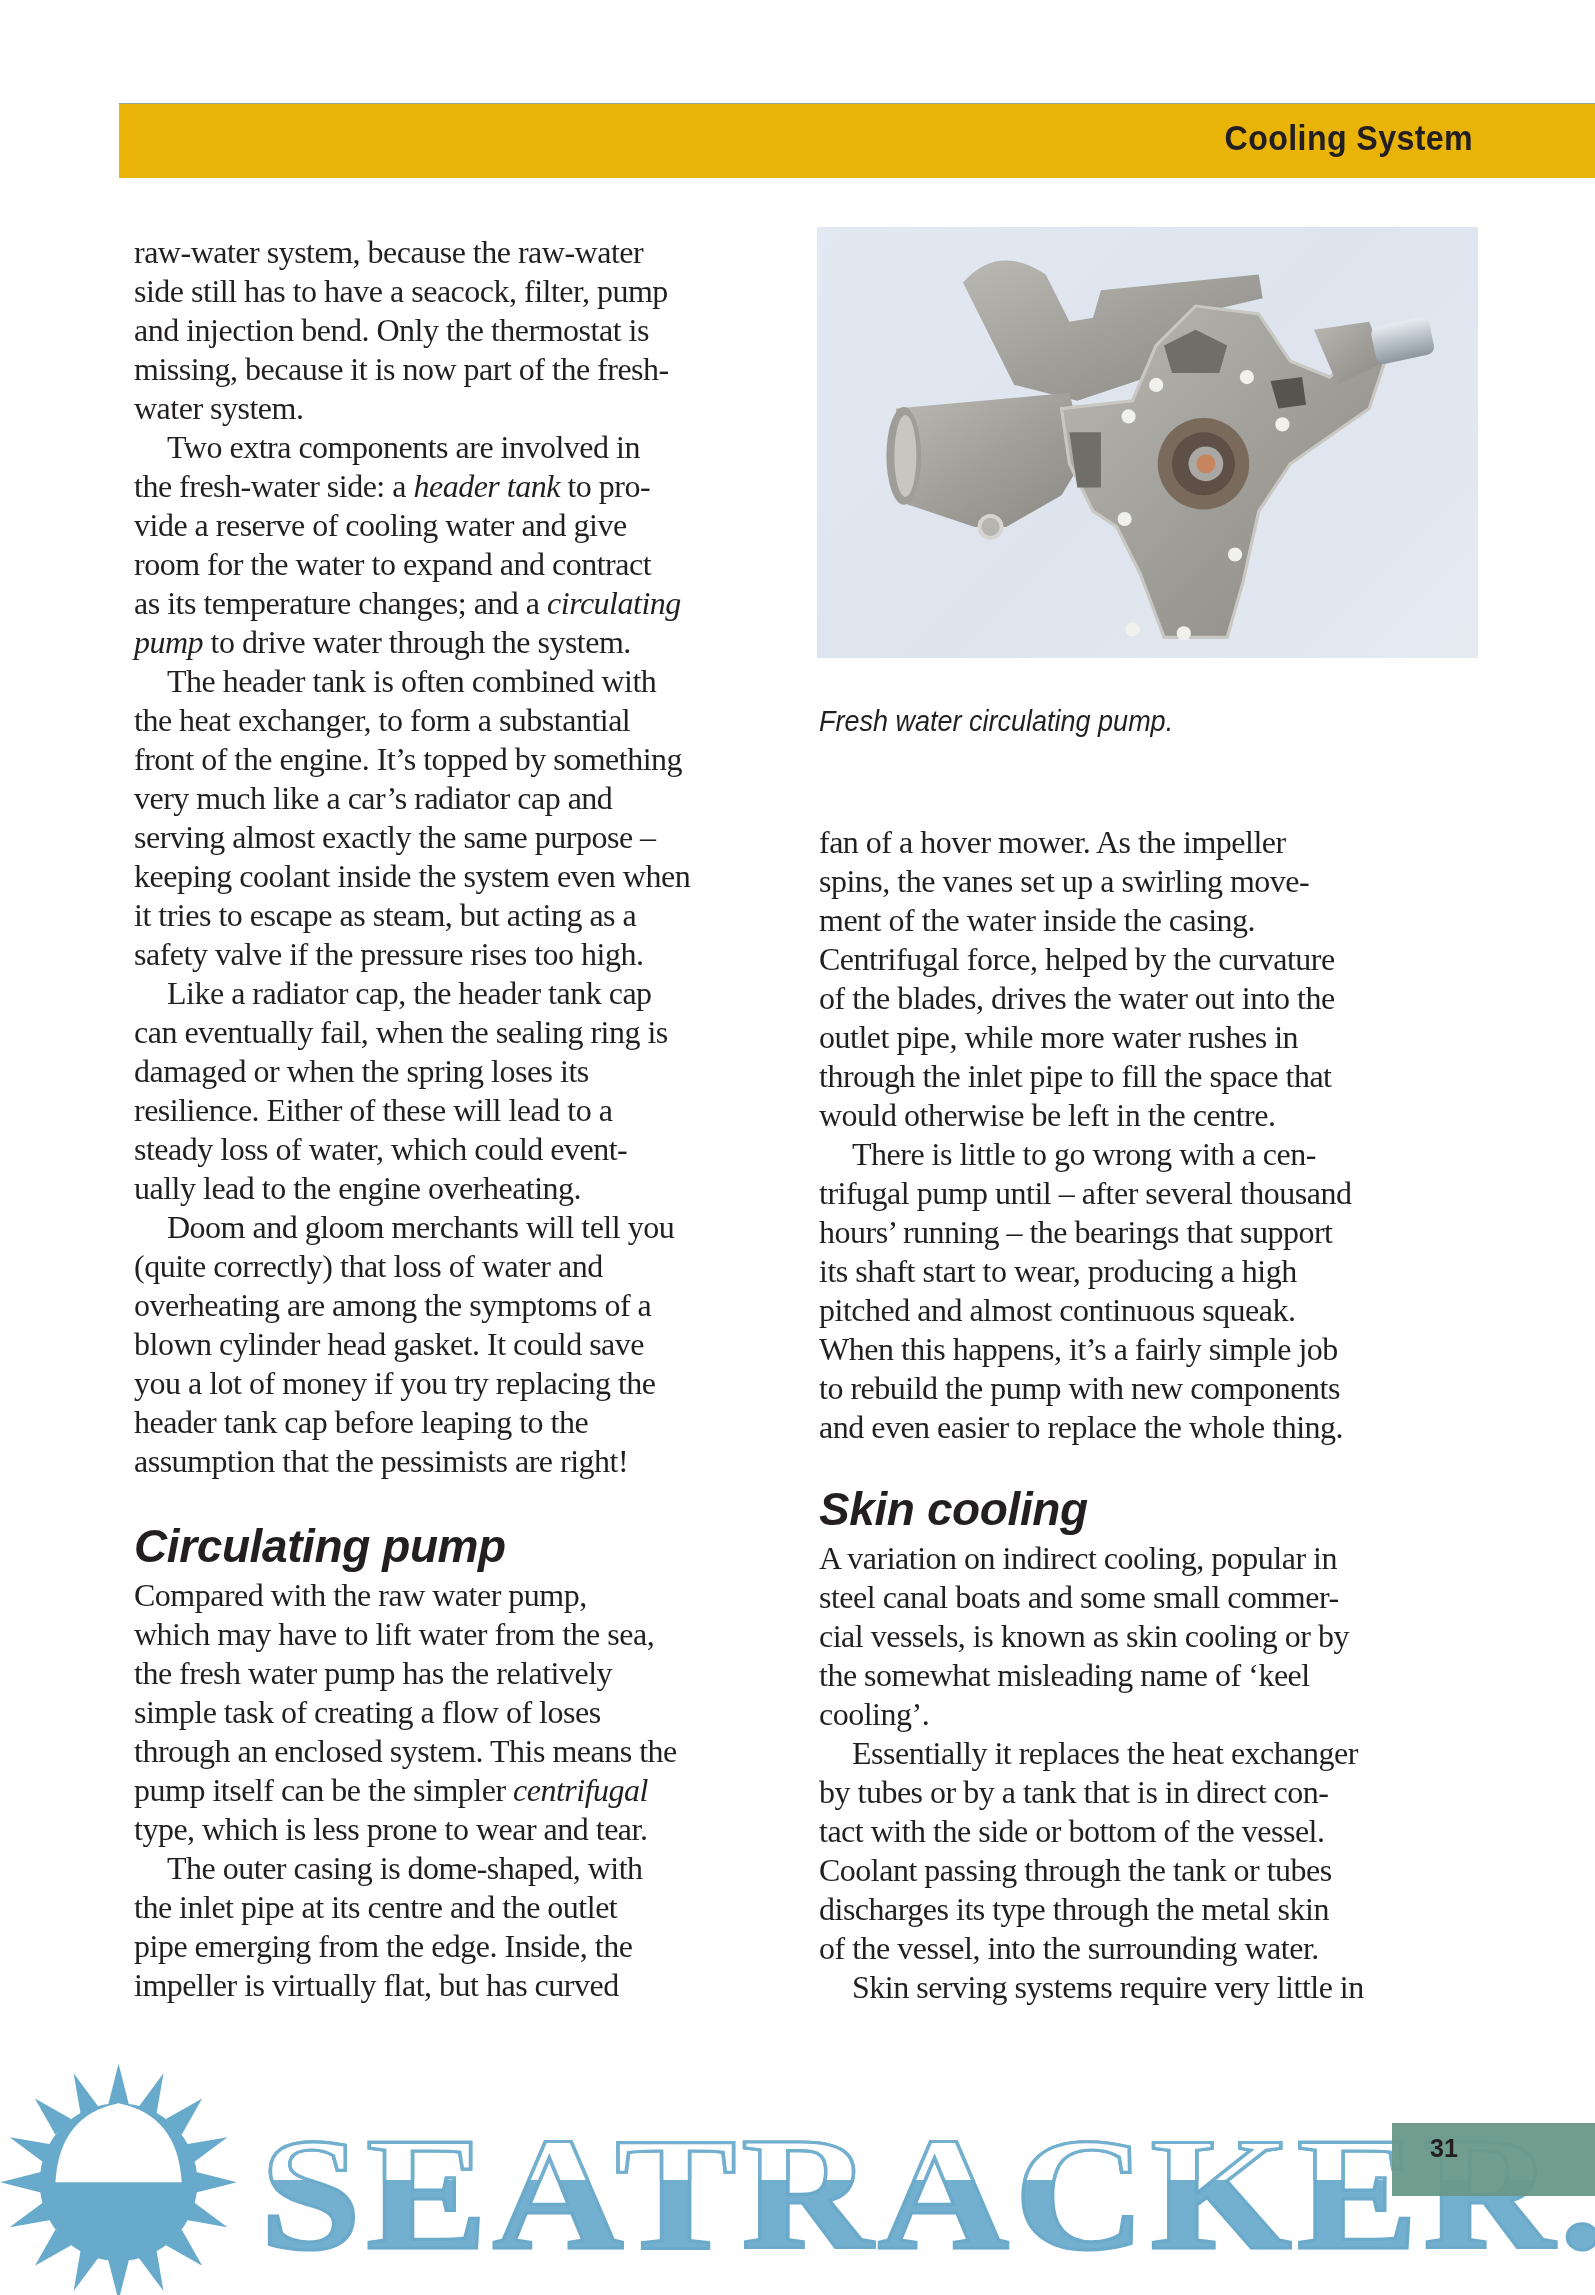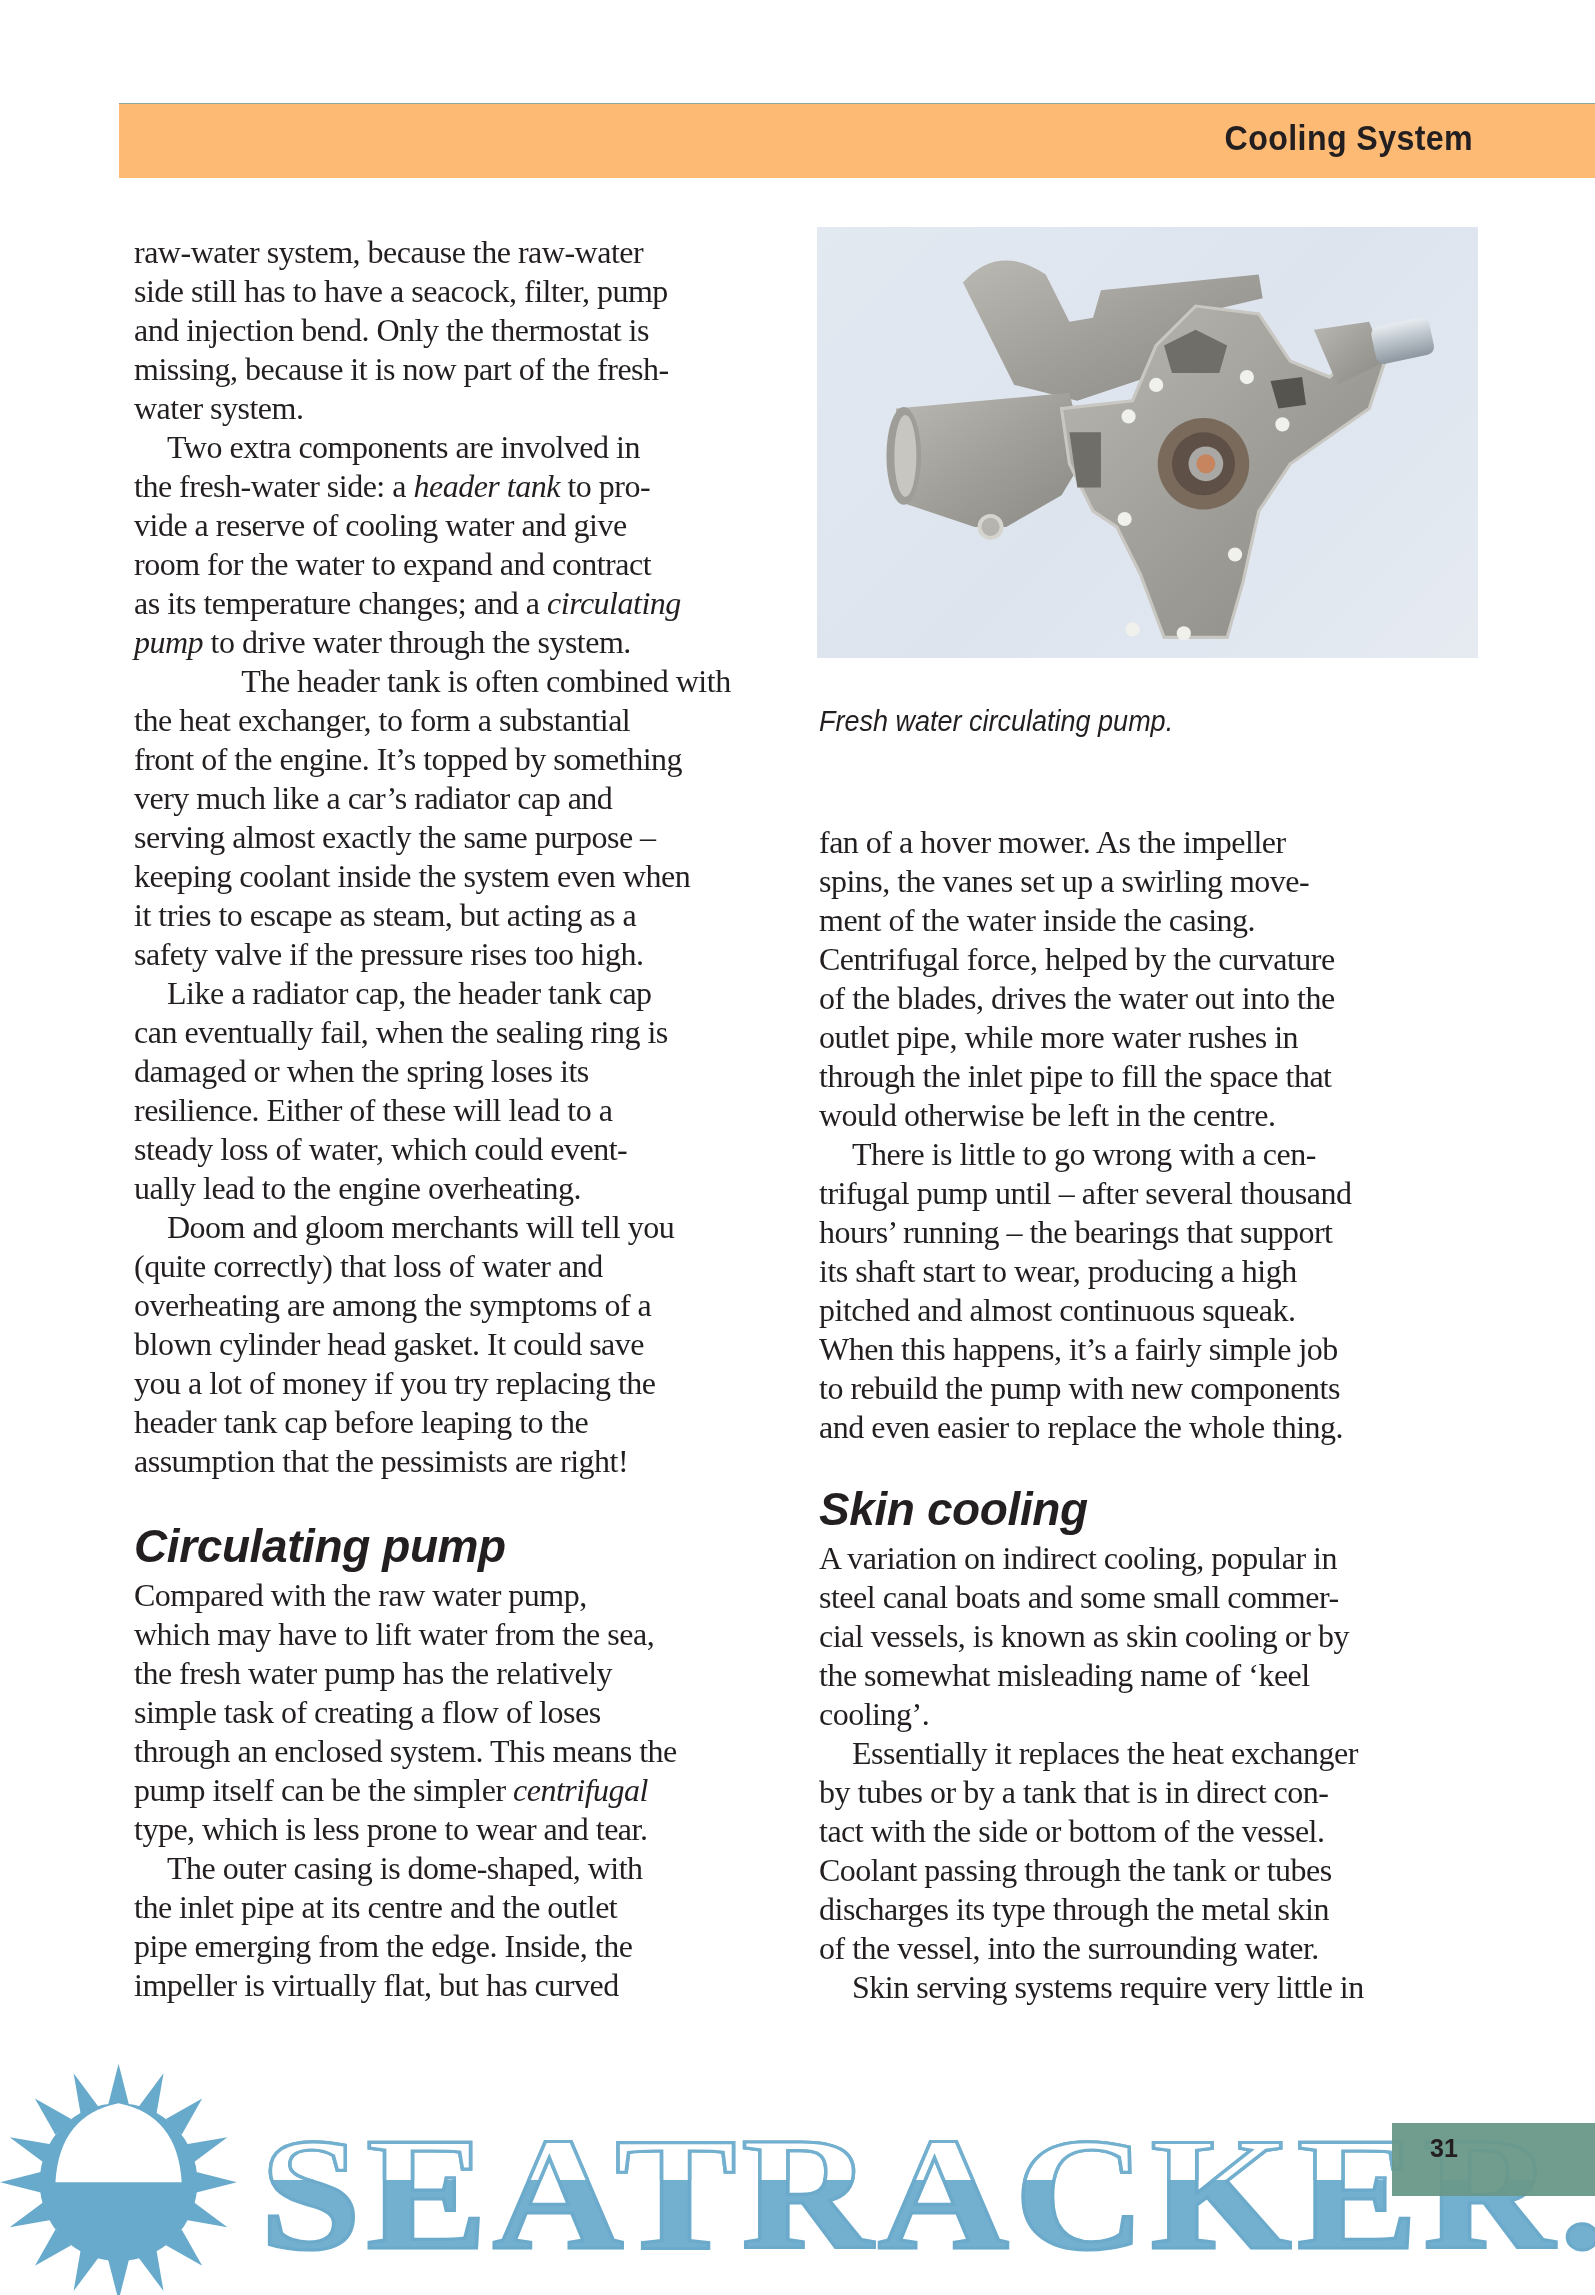--- a/index.html
+++ b/index.html
@@ -4,21 +4,21 @@
 <style>
   html, body { margin: 0; padding: 0; }
   body {
     width: 1595px; height: 2295px; position: relative; overflow: hidden;
     background: #ffffff;
     font-family: "Liberation Serif", "DejaVu Serif", serif;
     color: #231f20;
   }
   .header-band {
     position: absolute; left: 119px; top: 103px; width: 1476px; height: 74px;
-    background: #fdba74;
+    background: #eab308;
     border-top: 1.6px solid #8aa79d;
   }
   .header-title {
     position: absolute; right: 122px; top: 14px;
     font-family: "Liberation Sans", "DejaVu Sans", sans-serif;
     font-weight: bold; font-size: 35px; letter-spacing: 0.4px;
     color: #231f20; transform: scaleX(0.92); transform-origin: right center;
   }
   .col {
     position: absolute; font-size: 32px; line-height: 39px;
@@ -86,21 +86,21 @@
       </p>
       <p>
         <span class="line" style="padding-left: 33px;"><span>Two extra components are involved in</span></span>
         <span class="line"><span>the fresh-water side: a </span><em>header tank</em><span> to pro-</span></span>
         <span class="line"><span>vide a reserve of cooling water and give</span></span>
         <span class="line"><span>room for the water to expand and contract</span></span>
         <span class="line"><span>as its temperature changes; and a </span><em>circulating</em></span>
         <span class="line"><em>pump</em><span> to drive water through the system.</span></span>
       </p>
       <p>
-        <span class="line" style="padding-left: 33px; text-align: center;"><span>The header tank is often combined with</span></span>
+        <span class="line" style="padding-left: 33px;"><span>The header tank is often combined with</span></span>
         <span class="line"><span>the heat exchanger, to form a substantial</span></span>
         <span class="line"><span>front of the engine. It’s topped by something</span></span>
         <span class="line"><span>very much like a car’s radiator cap and</span></span>
         <span class="line"><span>serving almost exactly the same purpose –</span></span>
         <span class="line"><span>keeping coolant inside the system even when</span></span>
         <span class="line"><span>it tries to escape as steam, but acting as a</span></span>
         <span class="line"><span>safety valve if the pressure rises too high.</span></span>
       </p>
       <p>
         <span class="line" style="padding-left: 33px;"><span>Like a radiator cap, the header tank cap</span></span>

